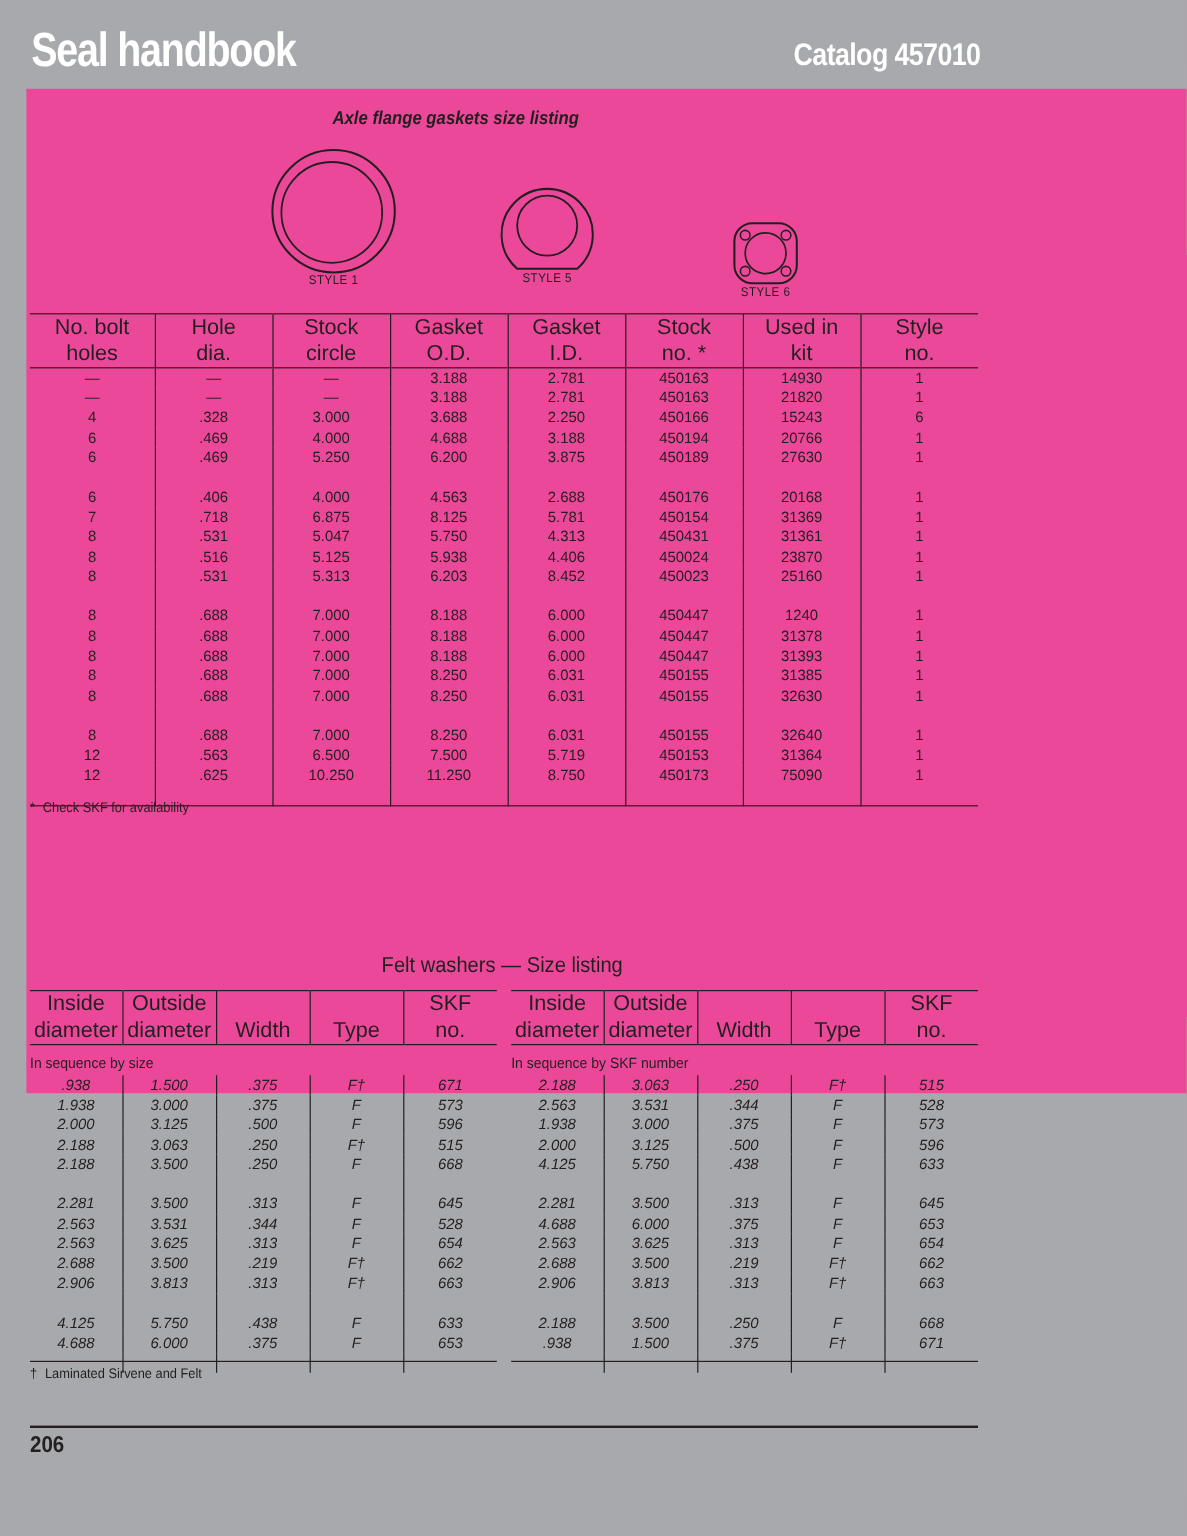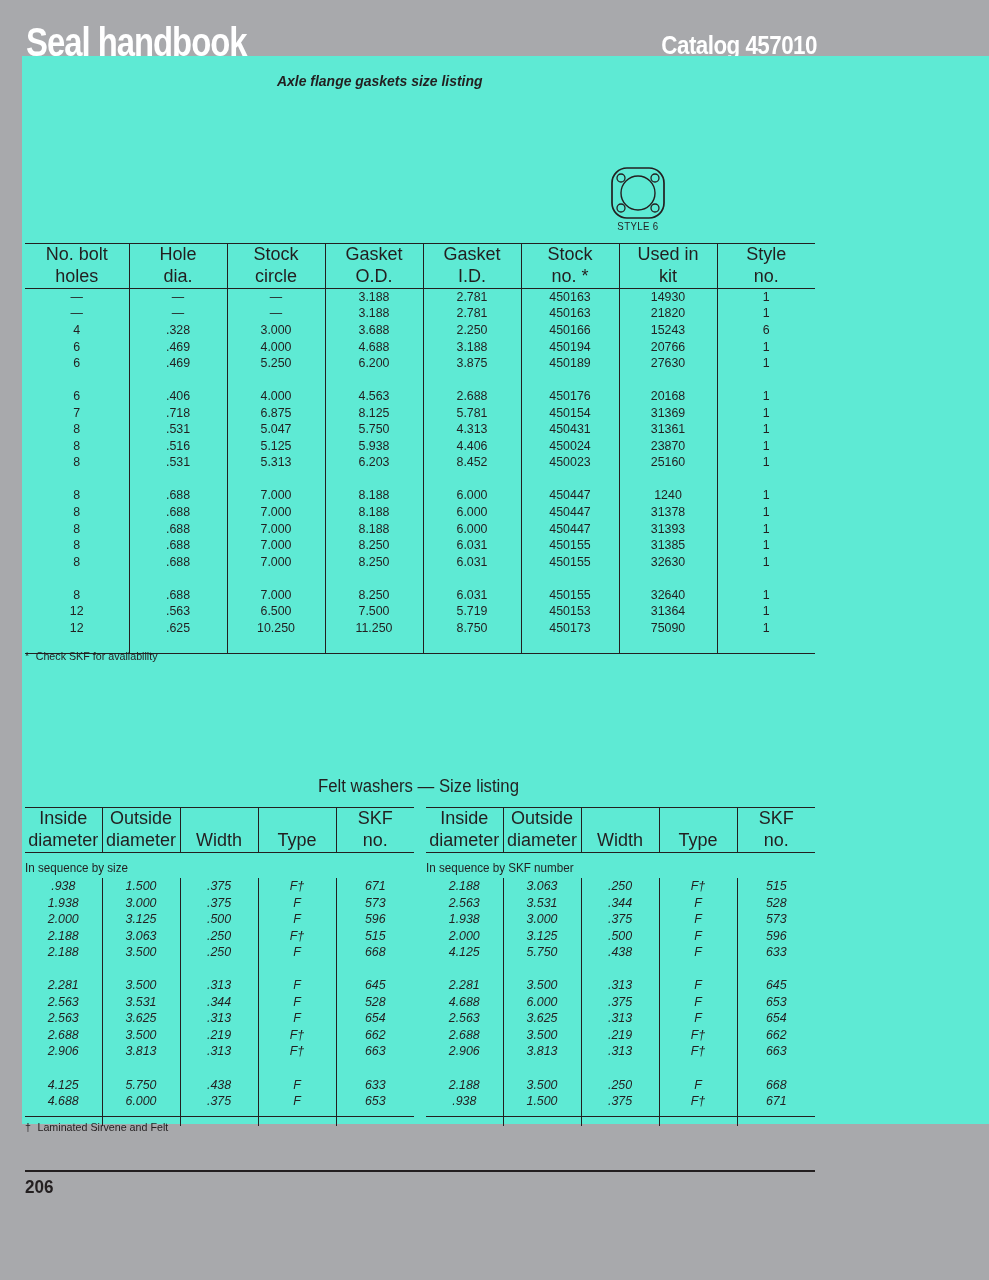--- a/index.html
+++ b/index.html
@@ -42,23 +42,23 @@
     letter-spacing: -0.6px;
     transform: scaleX(0.86);
     transform-origin: right center;
     white-space: nowrap;
     line-height: 1;
   }
 
   
   #page {
     position: absolute;
-    left: 22px; top: 56px;
-    width: 967px; height: 1068px;
-    background: #5eead4;
+    left: 22px; top: 74px;
+    width: 967px; height: 837px;
+    background: #ec4899;
   }
 
   
   .section-title {
     position: absolute;
     font-size: 15.5px;
     font-style: italic;
     font-weight: 700;
     transform: scaleX(0.9);
     white-space: nowrap;
@@ -251,21 +251,35 @@
   <div id="header-title">Seal handbook</div>
   <div id="header-catalog">Catalog 457010</div>
 </div>
 
 <div id="page">
 
   <div class="section-title" id="axle-title">Axle flange gaskets size listing</div>
 
   <div id="diagram-row">
 
-
+    <div class="diagram" id="diagram-style1">
+      <svg width="118" height="108" viewBox="0 0 118 108">
+        <circle cx="59" cy="54" r="51" fill="none" stroke="#231f20" stroke-width="1.7"></circle>
+        <circle cx="57.5" cy="55" r="42" fill="none" stroke="#231f20" stroke-width="1.5"></circle>
+      </svg>
+      <div class="diagram-label" style="top:106px;">STYLE 1</div>
+    </div>
+
+    <div class="diagram" id="diagram-style5">
+      <svg width="98" height="82" viewBox="0 0 98 82">
+        <path d="M 24 76 A 38 38 0 1 1 74 76 Z" fill="none" stroke="#231f20" stroke-width="1.7"></path>
+        <circle cx="49" cy="40" r="25" fill="none" stroke="#231f20" stroke-width="1.5"></circle>
+      </svg>
+      <div class="diagram-label" style="top:78px;">STYLE 5</div>
+    </div>
 
     <div class="diagram" id="diagram-style6">
       <svg width="68" height="62" viewBox="0 0 68 62">
         <rect x="8" y="6" width="52" height="50" rx="15" ry="15" fill="none" stroke="#231f20" stroke-width="1.7"></rect>
         <circle cx="34" cy="31" r="17" fill="none" stroke="#231f20" stroke-width="1.4"></circle>
         <circle cx="17" cy="16" r="4" fill="none" stroke="#231f20" stroke-width="1.3"></circle>
         <circle cx="51" cy="16" r="4" fill="none" stroke="#231f20" stroke-width="1.3"></circle>
         <circle cx="17" cy="46" r="4" fill="none" stroke="#231f20" stroke-width="1.3"></circle>
         <circle cx="51" cy="46" r="4" fill="none" stroke="#231f20" stroke-width="1.3"></circle>
       </svg>

